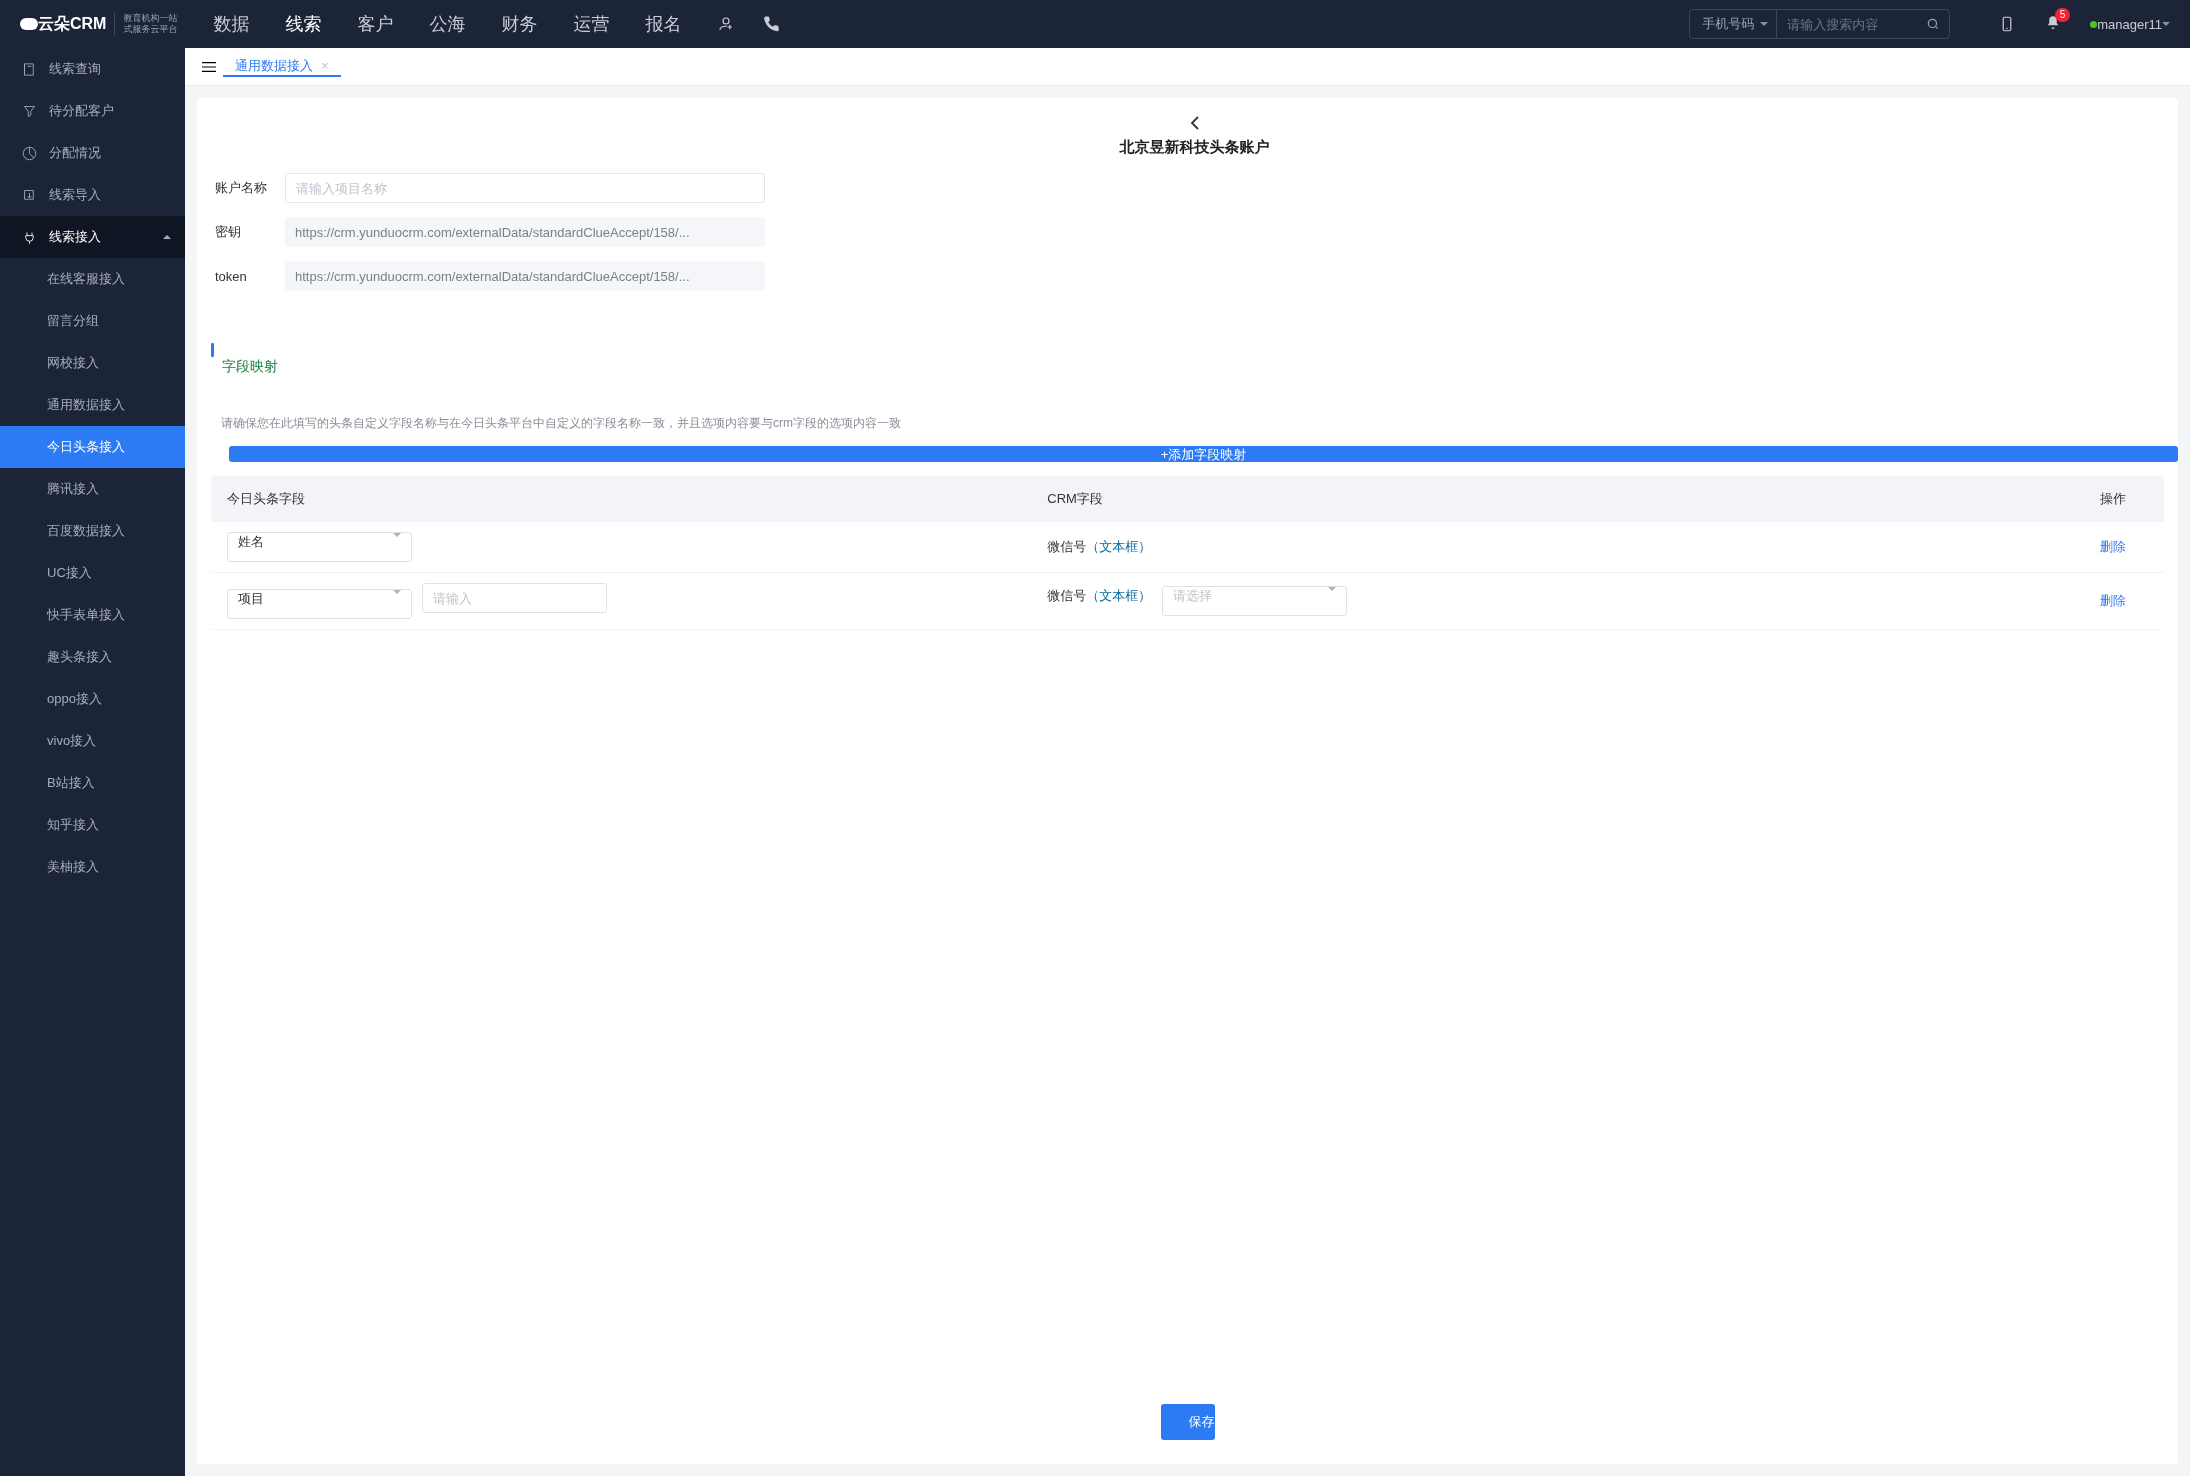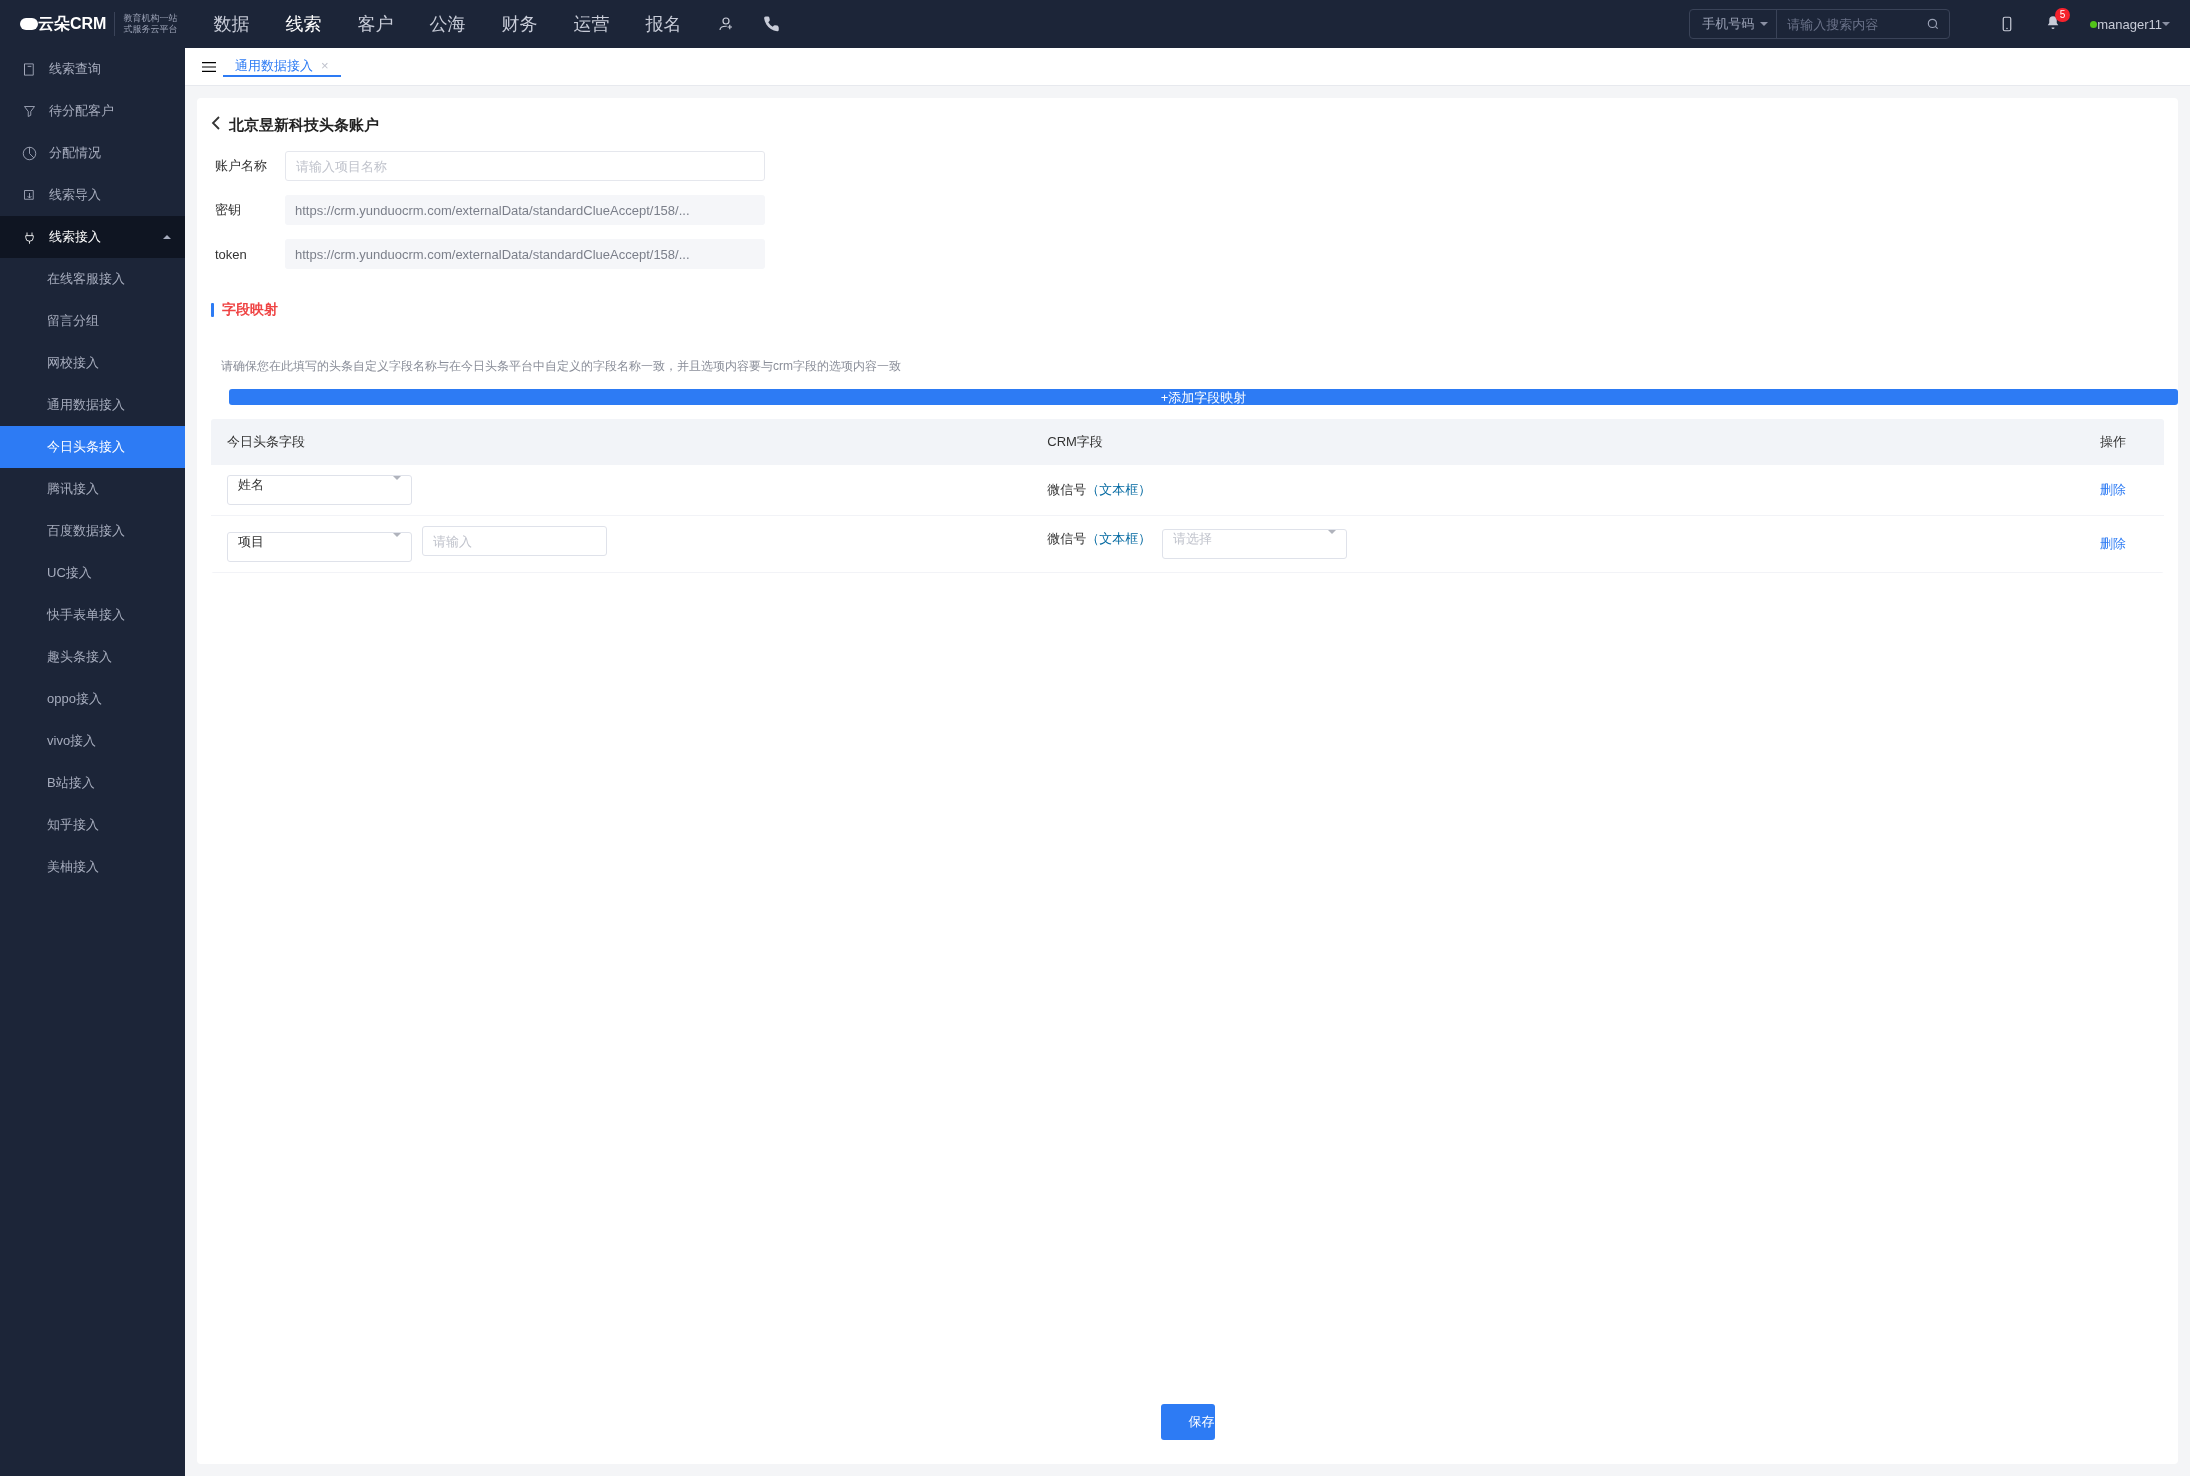--- a/index.html
+++ b/index.html
@@ -38,31 +38,31 @@
 .side-sub.active { background: #2d7bf4; color: #fff; }
 .side-icon { width: 15px; height: 15px; fill: none; stroke: currentColor; stroke-width: 1.4; }
 .main { flex: 1; background: #f4f5f7; display: flex; flex-direction: column; overflow: hidden; }
 .tabbar { height: 38px; display: flex; padding-left: 10px; align-items: center; border-bottom: 1px solid #e7e9ee; background: #fff; gap: 0; }
 .tab-ham { width: 28px; display: flex; align-items: center; justify-content: center; cursor: pointer; height: 100%; }
 .tab-ham svg { width: 14px; height: 12px; stroke: #888; }
 .tab { display: flex; align-items: center; gap: 8px; padding: 0 12px; height: 100%; cursor: pointer; font-size: 13px; color: #4a4e58; }
 .tab.active { color: #2d7bf4; border-bottom: 2px solid #2d7bf4; }
 .tab-close { color: #bfc2cc; font-size: 13px; cursor: pointer; }
 .content { flex: 1; background: #fff; margin: 12px; border-radius: 4px; overflow-y: auto; padding: 18px 0 20px; display: flex; flex-direction: column; position: relative; }
-.bcrumb { display: flex; align-items: flex-start; gap: 8px; padding: 0 0 16px 14px; cursor: pointer; }
+.bcrumb { display: flex; align-items: center; gap: 8px; padding: 0 0 16px 14px; cursor: pointer; flex-direction: column; }
 .back-caret { display: inline-flex; }
 .bcrumb-title { font-size: 15px; font-weight: 600; color: #222; }
 .form-row { display: flex; align-items: center; margin-bottom: 14px; padding-left: 18px; }
 .form-label { width: 70px; font-size: 13px; color: #333; }
 .text-input { width: 480px; height: 30px; border: 1px solid #e5e7ed; border-radius: 3px; padding: 0 10px; font-size: 13px; outline: none; background: #fff; }
 .text-input::placeholder { color: #c0c3cc; }
 .readonly-box { width: 480px; height: 30px; background: #f5f6f9; border-radius: 3px; padding: 0 10px; font-size: 13px; color: #7b7f8a; display: flex; align-items: center; overflow: hidden; white-space: nowrap; text-overflow: ellipsis; }
 .section-hdr { display: flex; align-items: center; margin: 18px 0 8px 14px; gap: 8px; }
 .section-bar { width: 3px; height: 14px; background: #2d7bf4; border-radius: 1px; }
-.section-title { font-size: 14px; font-weight: 700; color: #ef4444; }
+.section-title { font-size: 14px; font-weight: 400; color: #15803d; margin-top: 35px; }
 .section-desc { font-size: 12px; color: #8a8e99; padding-left: 24px; margin-bottom: 14px; margin-top: 31px; }
 .add-btn { margin-left: 32px; height: 16px; padding: 0 14px; background: #2d7bf4; color: #fff; border: none; border-radius: 3px; font-size: 13px; cursor: pointer; }
 .table-wrap { margin: 14px 14px 0; border-radius: 3px; overflow: hidden; }
 .table { width: 100%; border-collapse: collapse; }
 .table thead tr { background: #f2f4f8; }
 .table th { text-align: left; font-weight: 500; color: #333; font-size: 13px; padding: 14px 16px; }
 .table td { padding: 10px 16px; font-size: 13px; color: #333; border-bottom: 1px solid #f2f3f7; vertical-align: middle; }
 .table th:last-child, .table td:last-child { width: 80px; }
 .sel { display: inline-flex; align-items: flex-start; justify-content: space-between; border: 1px solid #dfe2ea; border-radius: 3px; height: 30px; padding: 0 10px; width: 185px; cursor: pointer; color: #333; background: #fff; }
 .sel.placeholder { color: #c0c3cc; }

